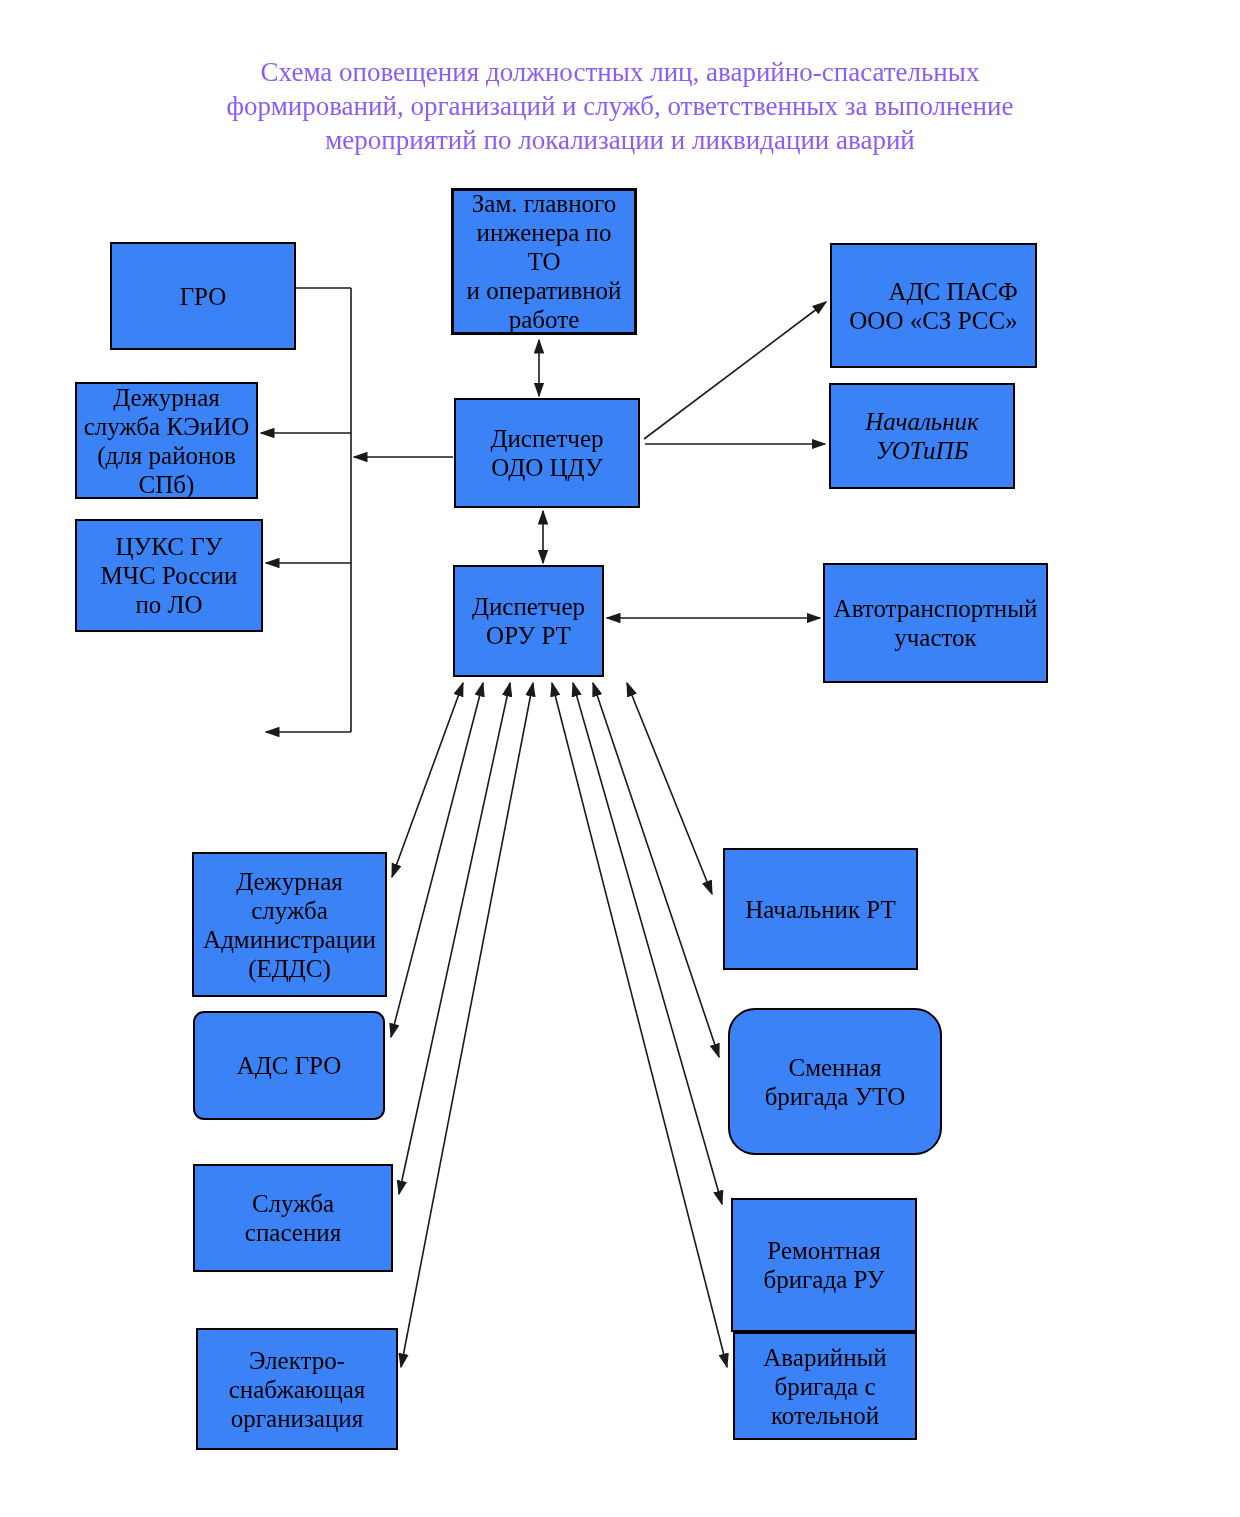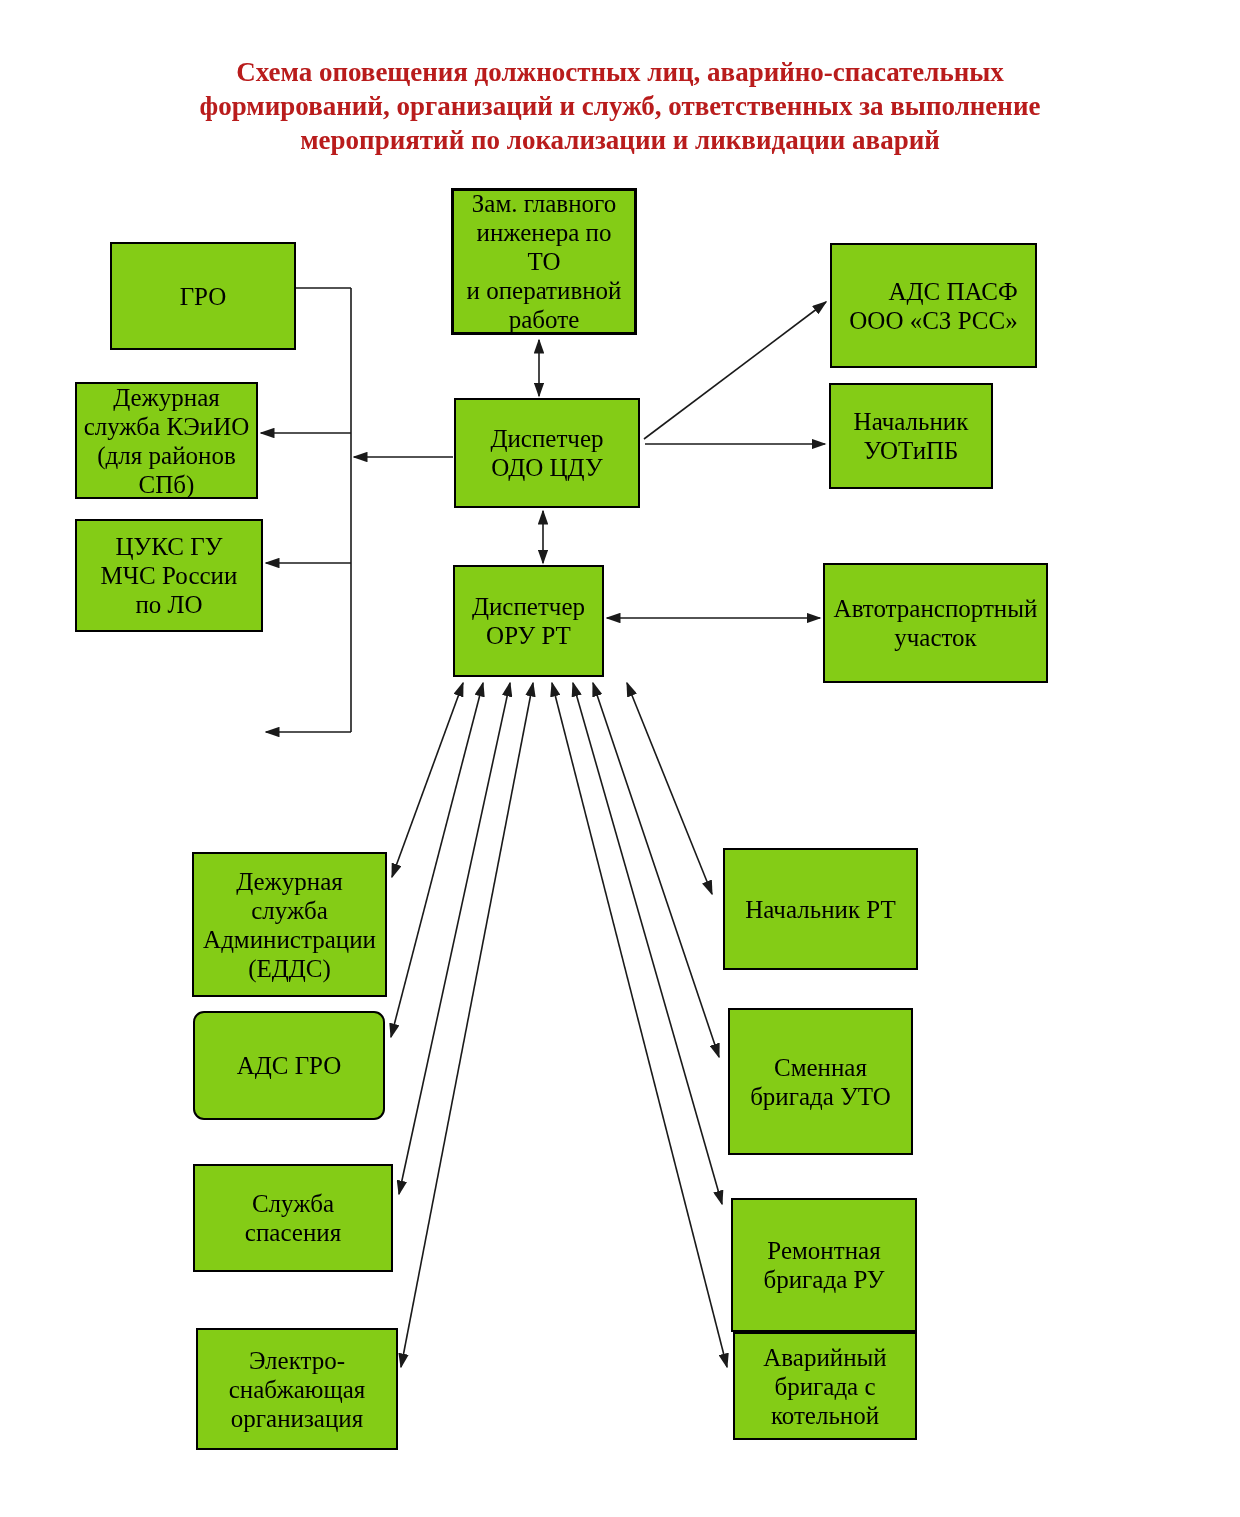--- a/index.html
+++ b/index.html
@@ -10,37 +10,37 @@
     background: #ffffff;
     font-family: "Liberation Serif", "DejaVu Serif", serif;
     overflow: hidden;
   }
   #title {
     position: absolute;
     top: 55px;
     left: 0;
     width: 1240px;
     text-align: center;
-    font-weight: bold;
+    font-weight: normal;
     font-size: 27px;
     line-height: 34px;
-    color: #b91c1c;
+    color: #8b5cf6;
   }
   #connectors {
     position: absolute;
     left: 0; top: 0;
     width: 1240px; height: 1517px;
     pointer-events: none;
   }
   #connectors line { stroke: #1a1a1a; stroke-width: 1.6; }
   .box {
     position: absolute;
     box-sizing: border-box;
     border: 2px solid #000000;
-    background: #84cc16;
+    background: #3b82f6;
     display: flex;
     align-items: center;
     justify-content: center;
     text-align: center;
     font-size: 25px;
     line-height: 29px;
     color: #000000;
     white-space: pre-line;
     padding: 6px;
   }
@@ -112,38 +112,38 @@
   <div class="box" style="left:75px; top:382px; width:183px; height:117px;">Дежурная
 служба КЭиИО
 (для районов
 СПб)</div>
   <div class="box" style="left:75px; top:519px; width:188px; height:113px;">ЦУКС ГУ
 МЧС России
 по ЛО</div>
 
   <div class="box" style="left:830px; top:243px; width:207px; height:125px;text-align:right;">АДС ПАСФ
 ООО «СЗ РСС»</div>
-  <div class="box" style="left:829px; top:383px; width:164px; height:106px;">Начальник
+  <div class="box" style="left:829px; top:383px; width:186px; height:106px;font-style:italic;">Начальник
 УОТиПБ</div>
   <div class="box" style="left:823px; top:563px; width:225px; height:120px;">Автотранспортный
 участок</div>
 
   <div class="box" style="left:192px; top:852px; width:195px; height:145px;">Дежурная
 служба
 Администрации
 (ЕДДС)</div>
   <div class="box" style="left:193px; top:1011px; width:192px; height:109px;border-radius:11px;">АДС ГРО</div>
   <div class="box" style="left:193px; top:1164px; width:200px; height:108px;">Служба
 спасения</div>
   <div class="box" style="left:196px; top:1328px; width:202px; height:122px;">Электро-
 снабжающая
 организация</div>
 
   <div class="box" style="left:723px; top:848px; width:195px; height:122px;">Начальник РТ</div>
-  <div class="box" style="left:728px; top:1008px; width:185px; height:147px;">Сменная
+  <div class="box" style="left:728px; top:1008px; width:214px; height:147px;border-radius:27px;">Сменная
 бригада УТО</div>
   <div class="box" style="left:731px; top:1198px; width:186px; height:134px;">Ремонтная
 бригада РУ</div>
   <div class="box" style="left:733px; top:1332px; width:184px; height:108px;">Аварийный
 бригада с
 котельной</div>
 
 </div>
 
 </body></html>

